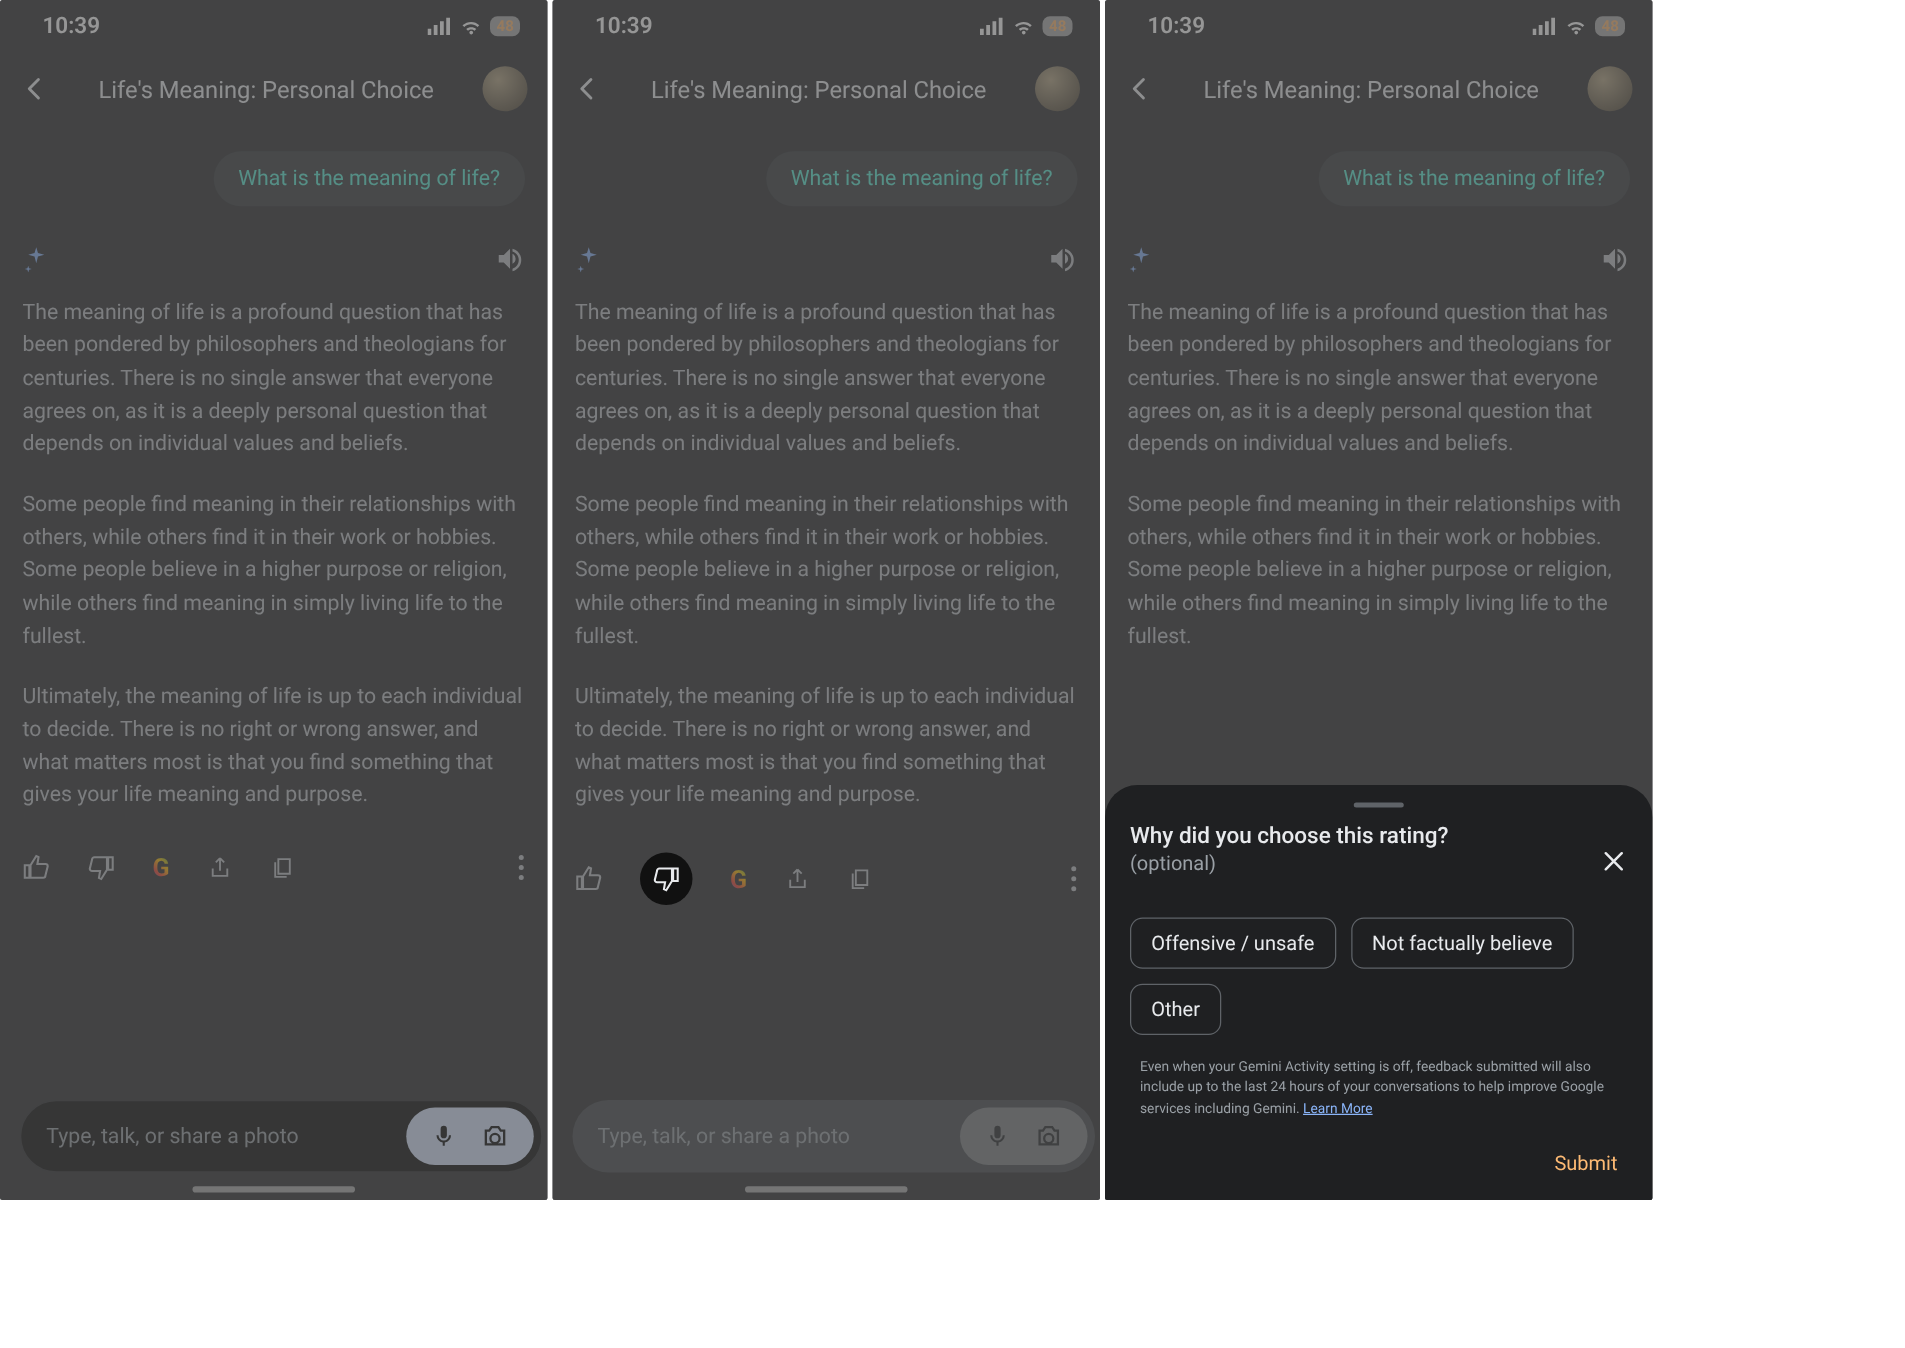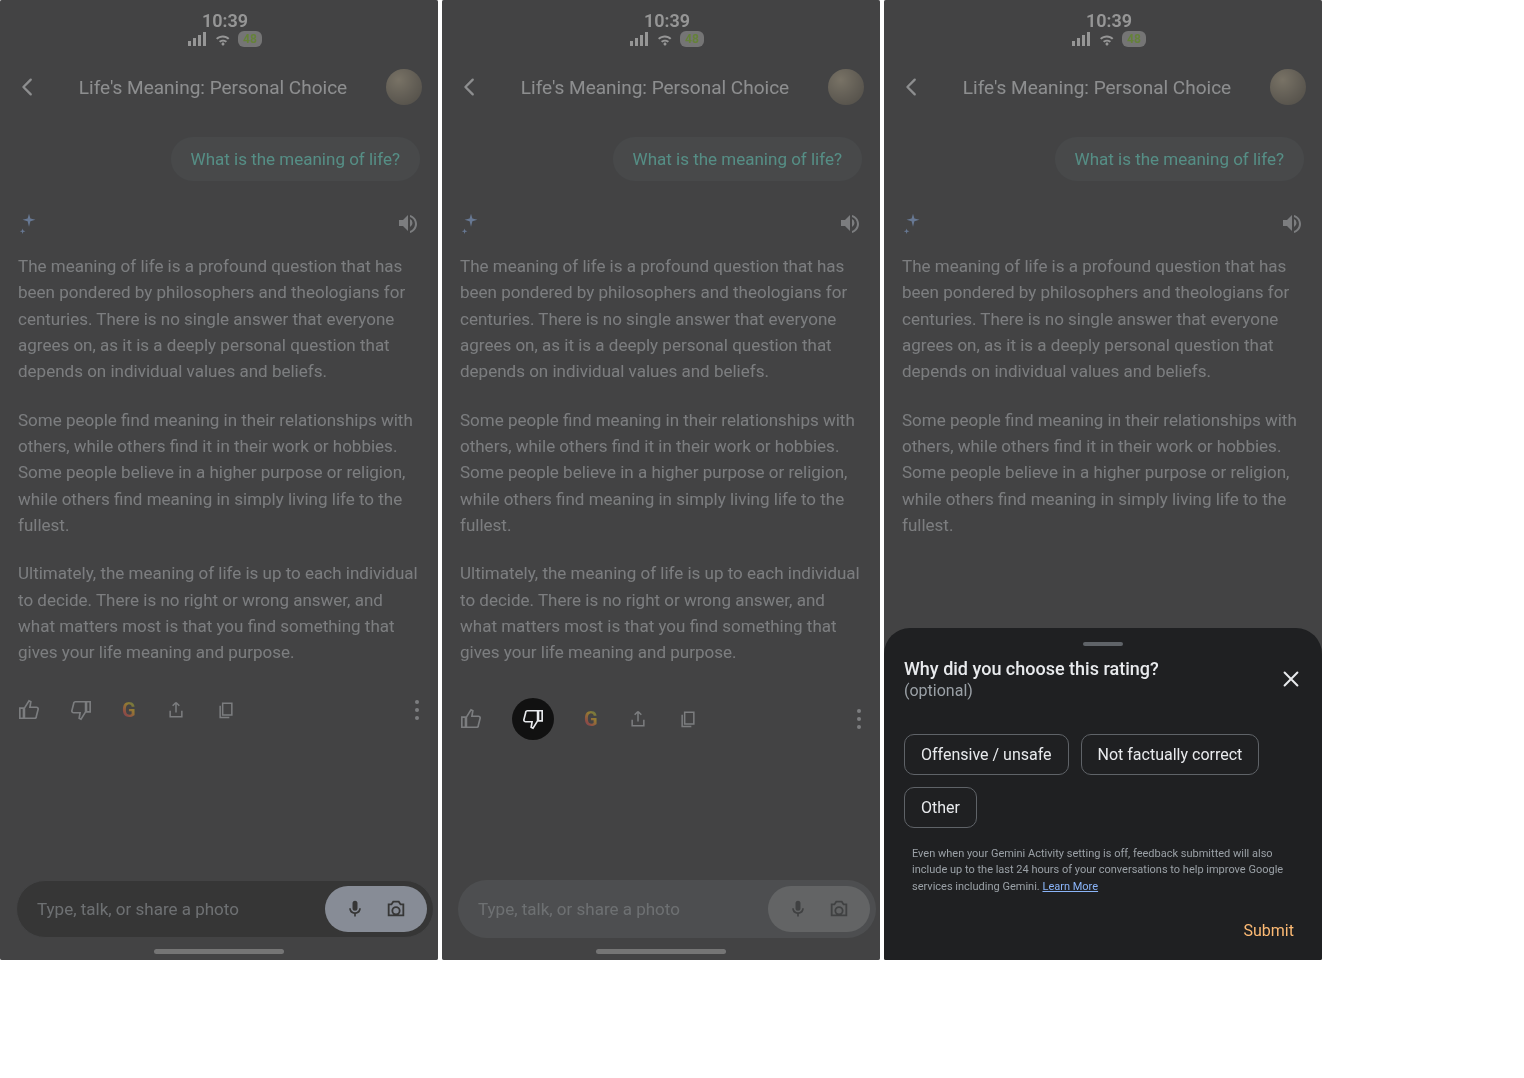--- a/index.html
+++ b/index.html
@@ -30,29 +30,28 @@
     z-index:5;
   }
   .statusbar {
     display:flex;
     justify-content:space-between;
     align-items:center;
     padding:10px 22px 8px 34px;
     font-size:18px;
     font-weight:600;
     color:#fff;
-    flex-direction:column;
   }
   .status-icons { display:flex; align-items:center; gap:6px; }
   .battery {
     display:inline-flex;
     align-items:center;
     gap:2px;
     background:rgba(255,255,255,0.6);
-    color:#84cc16;
+    color:#fdba74;
     font-size:12px;
     font-weight:700;
     border-radius:6px;
     padding:1px 5px;
   }
   .header {
     display:flex;
     align-items:center;
     padding:14px 16px;
     gap:14px;
@@ -175,21 +174,21 @@
     color:#e8eaed;
     z-index:10;
   }
   .drag-handle {
     width:40px; height:4px;
     border-radius:2px;
     background:#5f6368;
     margin:0 auto 12px;
   }
   .sheet-header {
-    display:flex; justify-content:space-between; align-items:center;
+    display:flex; justify-content:space-between; align-items:flex-end;
   }
   .sheet-title { font-size:18px; font-weight:500; }
   .sheet-sub { color:#9aa0a6; font-size:16px; margin-top:2px;}
   .chips { display:flex; flex-wrap:wrap; gap:12px; margin-top:34px; }
   .chip {
     border:1px solid #5f6368;
     border-radius:10px;
     padding:10px 16px;
     font-size:16px;
     color:#e8eaed;
@@ -489,21 +488,21 @@
         <div class="sheet-sub">(optional)</div>
       </div>
       <span>
         <svg width="22" height="22" viewBox="0 0 24 24">
             <path stroke="#e8eaed" stroke-width="2.2" stroke-linecap="round" d="M5 5l14 14M19 5L5 19"></path>
           </svg>
       </span>
     </div>
     <div class="chips">
       <div class="chip">Offensive / unsafe</div>
-      <div class="chip">Not factually correct</div>
+      <div class="chip">Not factually believe</div>
       <div class="chip">Other</div>
     </div>
     <div class="disclaimer">
       <span>Even when your Gemini Activity setting is off, feedback submitted will also include up to the last 24 hours of your conversations to help improve Google services including Gemini. </span><a href="#">Learn More</a>
     </div>
     <div class="submit">Submit</div>
   </div>
 </div>
 
 </body></html>

